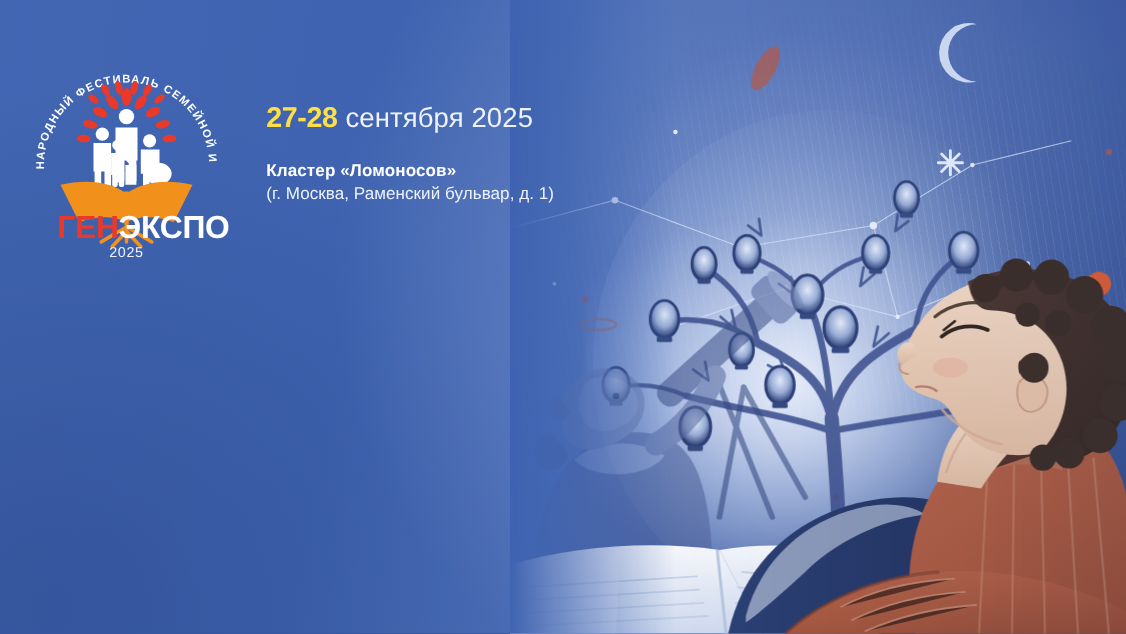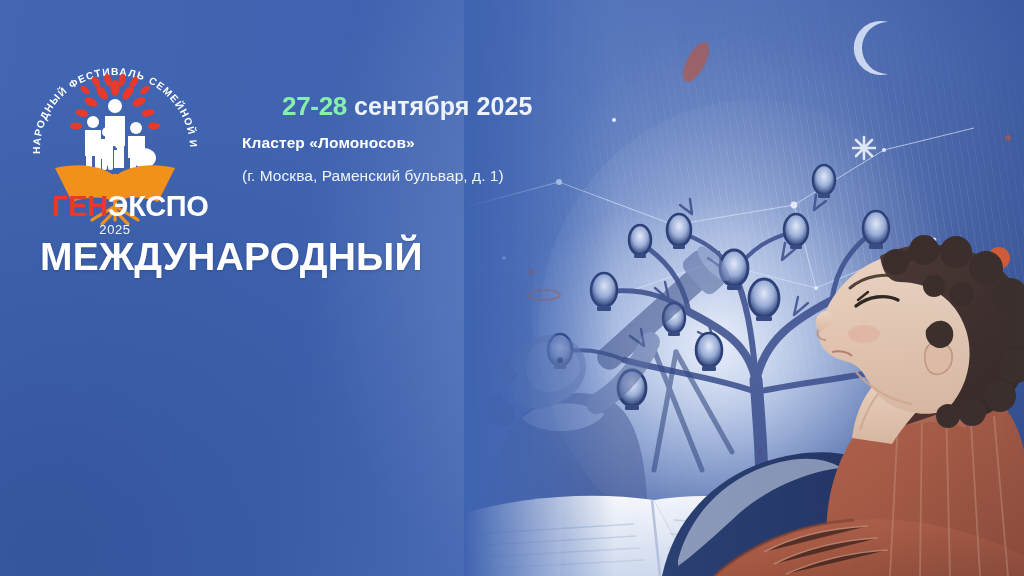--- a/index.html
+++ b/index.html
@@ -34,24 +34,24 @@
   .illus{position:absolute;right:0;top:0;width:560px;height:576px;}
   .illus svg{display:block;width:100%;height:100%;}
 
   
   .logo{position:absolute;left:22px;top:44px;width:186px;height:190px;}
   .logo svg{display:block;width:100%;height:100%;}
 
   
   .infoblock{position:absolute;left:242px;top:92px;width:430px;}
   .dateline{font-size:25px;line-height:1.1;color:#eef3fb;letter-spacing:.1px;white-space:nowrap;}
-  .dateline .dnum{color:#86efac;font-weight:700;font-size:26px;letter-spacing:-.3px;margin-left:40px;}
-  .dateline .drest{font-weight:700;}
-  .venue{margin-top:13px;font-size:15.5px;font-weight:700;color:#ffffff;letter-spacing:.1px;}
-  .addr{margin-top:15px;font-size:15.5px;font-weight:400;color:#eef3fb;letter-spacing:.05px;}
+  .dateline .dnum{color:#fde047;font-weight:700;font-size:26px;letter-spacing:-.3px;}
+  .dateline .drest{font-weight:400;}
+  .venue{margin-top:25px;font-size:15.5px;font-weight:700;color:#ffffff;letter-spacing:.1px;}
+  .addr{margin-top:3px;font-size:15.5px;font-weight:400;color:#eef3fb;letter-spacing:.05px;}
 
   .headline{position:absolute;left:40px;top:232px;width:520px;
     font-size:39px;font-weight:700;line-height:1.26;color:#ffffff;
     letter-spacing:.2px;text-shadow:0 1px 3px rgba(20,40,90,.30);}
   .headline .ln{display:block;white-space:nowrap;}
 </style>
 </head>
 <body>
 
 <div class="poster">
@@ -434,16 +434,15 @@
   <div class="infoblock">
     <div class="dateline">
       <span class="dnum">27-28</span>
       <span class="drest">сентября 2025</span>
     </div>
     <div class="venue">Кластер «Ломоносов»</div>
     <div class="addr">(г. Москва, Раменский бульвар, д. 1)</div>
   </div>
 
   <div class="headline">
-    <span class="ln">МЕЖДУНАРОДНЫЙ</span>
   </div>
 
 </div>
 
 </body></html>

